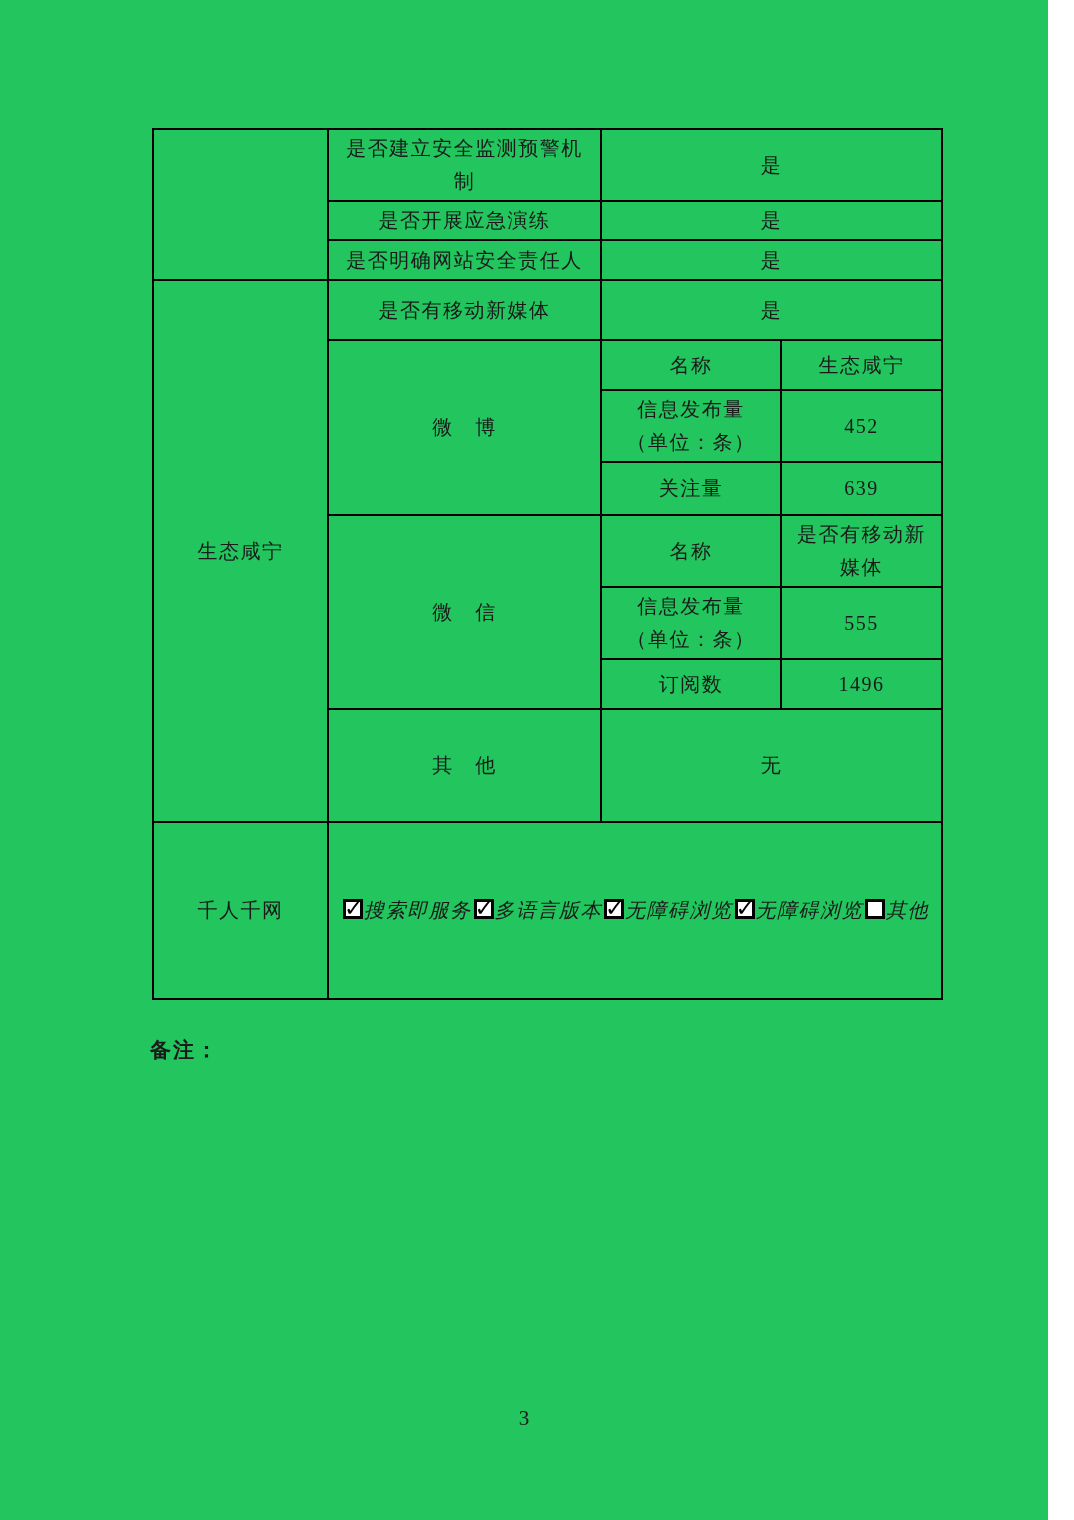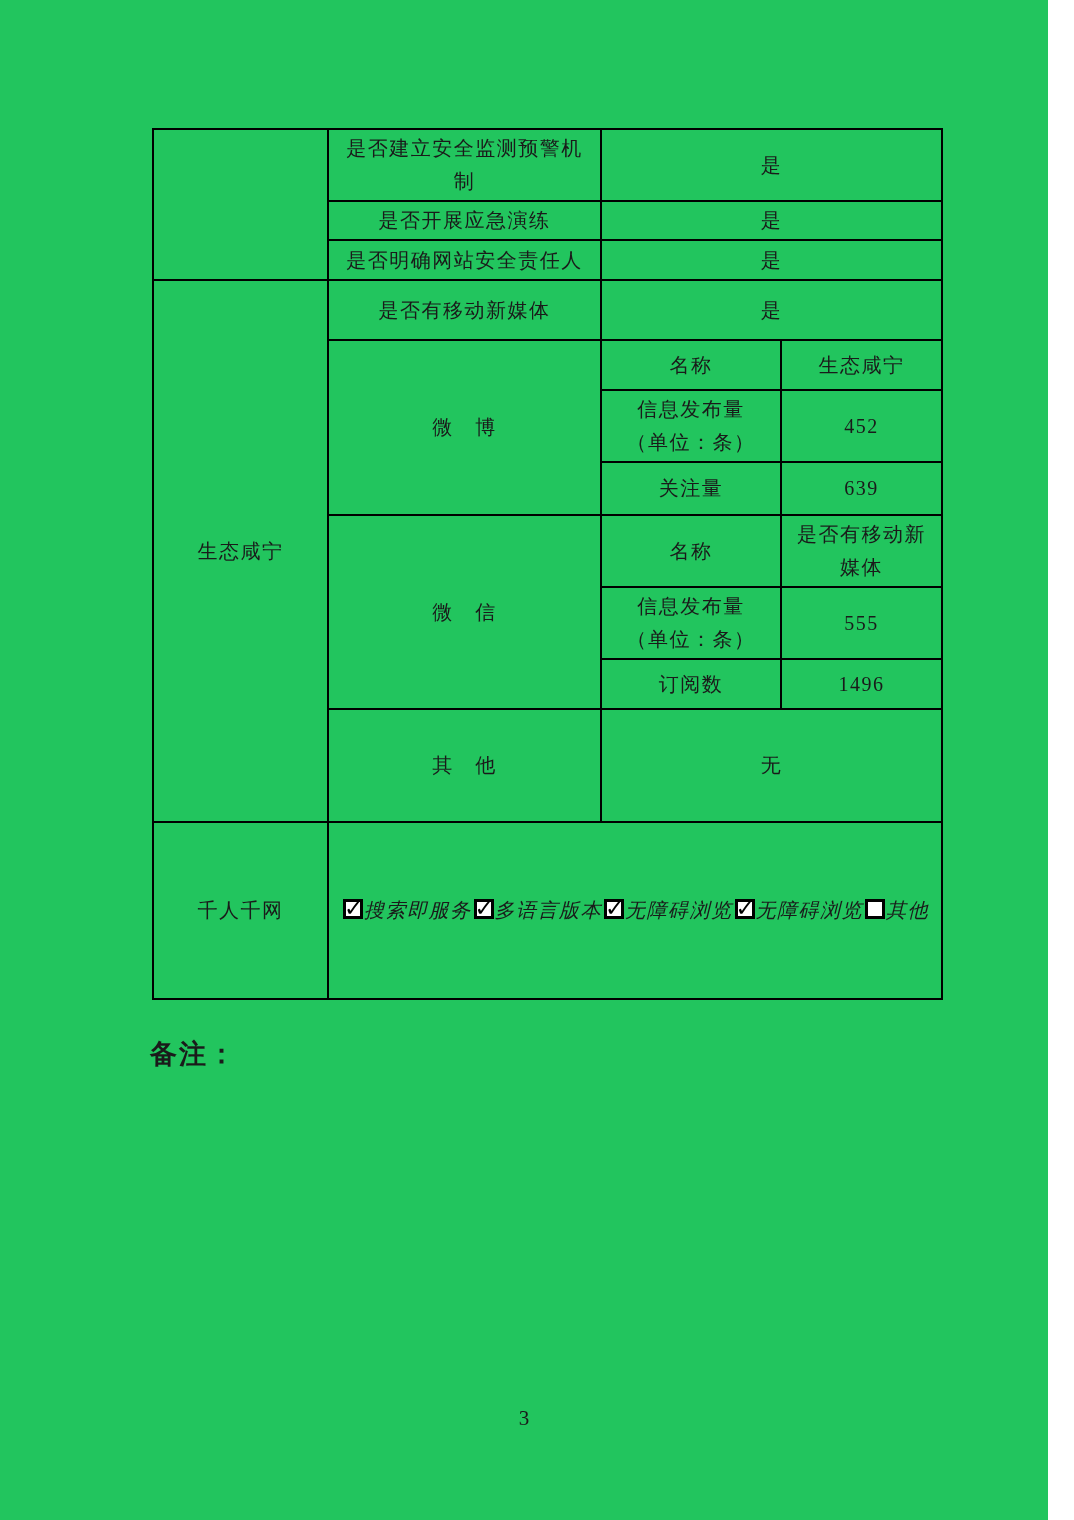--- a/index.html
+++ b/index.html
@@ -54,21 +54,21 @@
     color: #000000;
     font-family: "DejaVu Sans", sans-serif;
     letter-spacing: 0;
   }
   .cb-label { white-space: nowrap; font-style: italic; }
 
   .remark {
     position: absolute;
     left: 150px;
     top: 1036px;
-    font-size: 27px;
+    font-size: 21px;
     font-weight: bold;
     letter-spacing: 2px;
   }
   .page-number {
     position: absolute;
     top: 1406px;
     left: 0;
     width: 100%;
     text-align: center;
     font-size: 21px;

